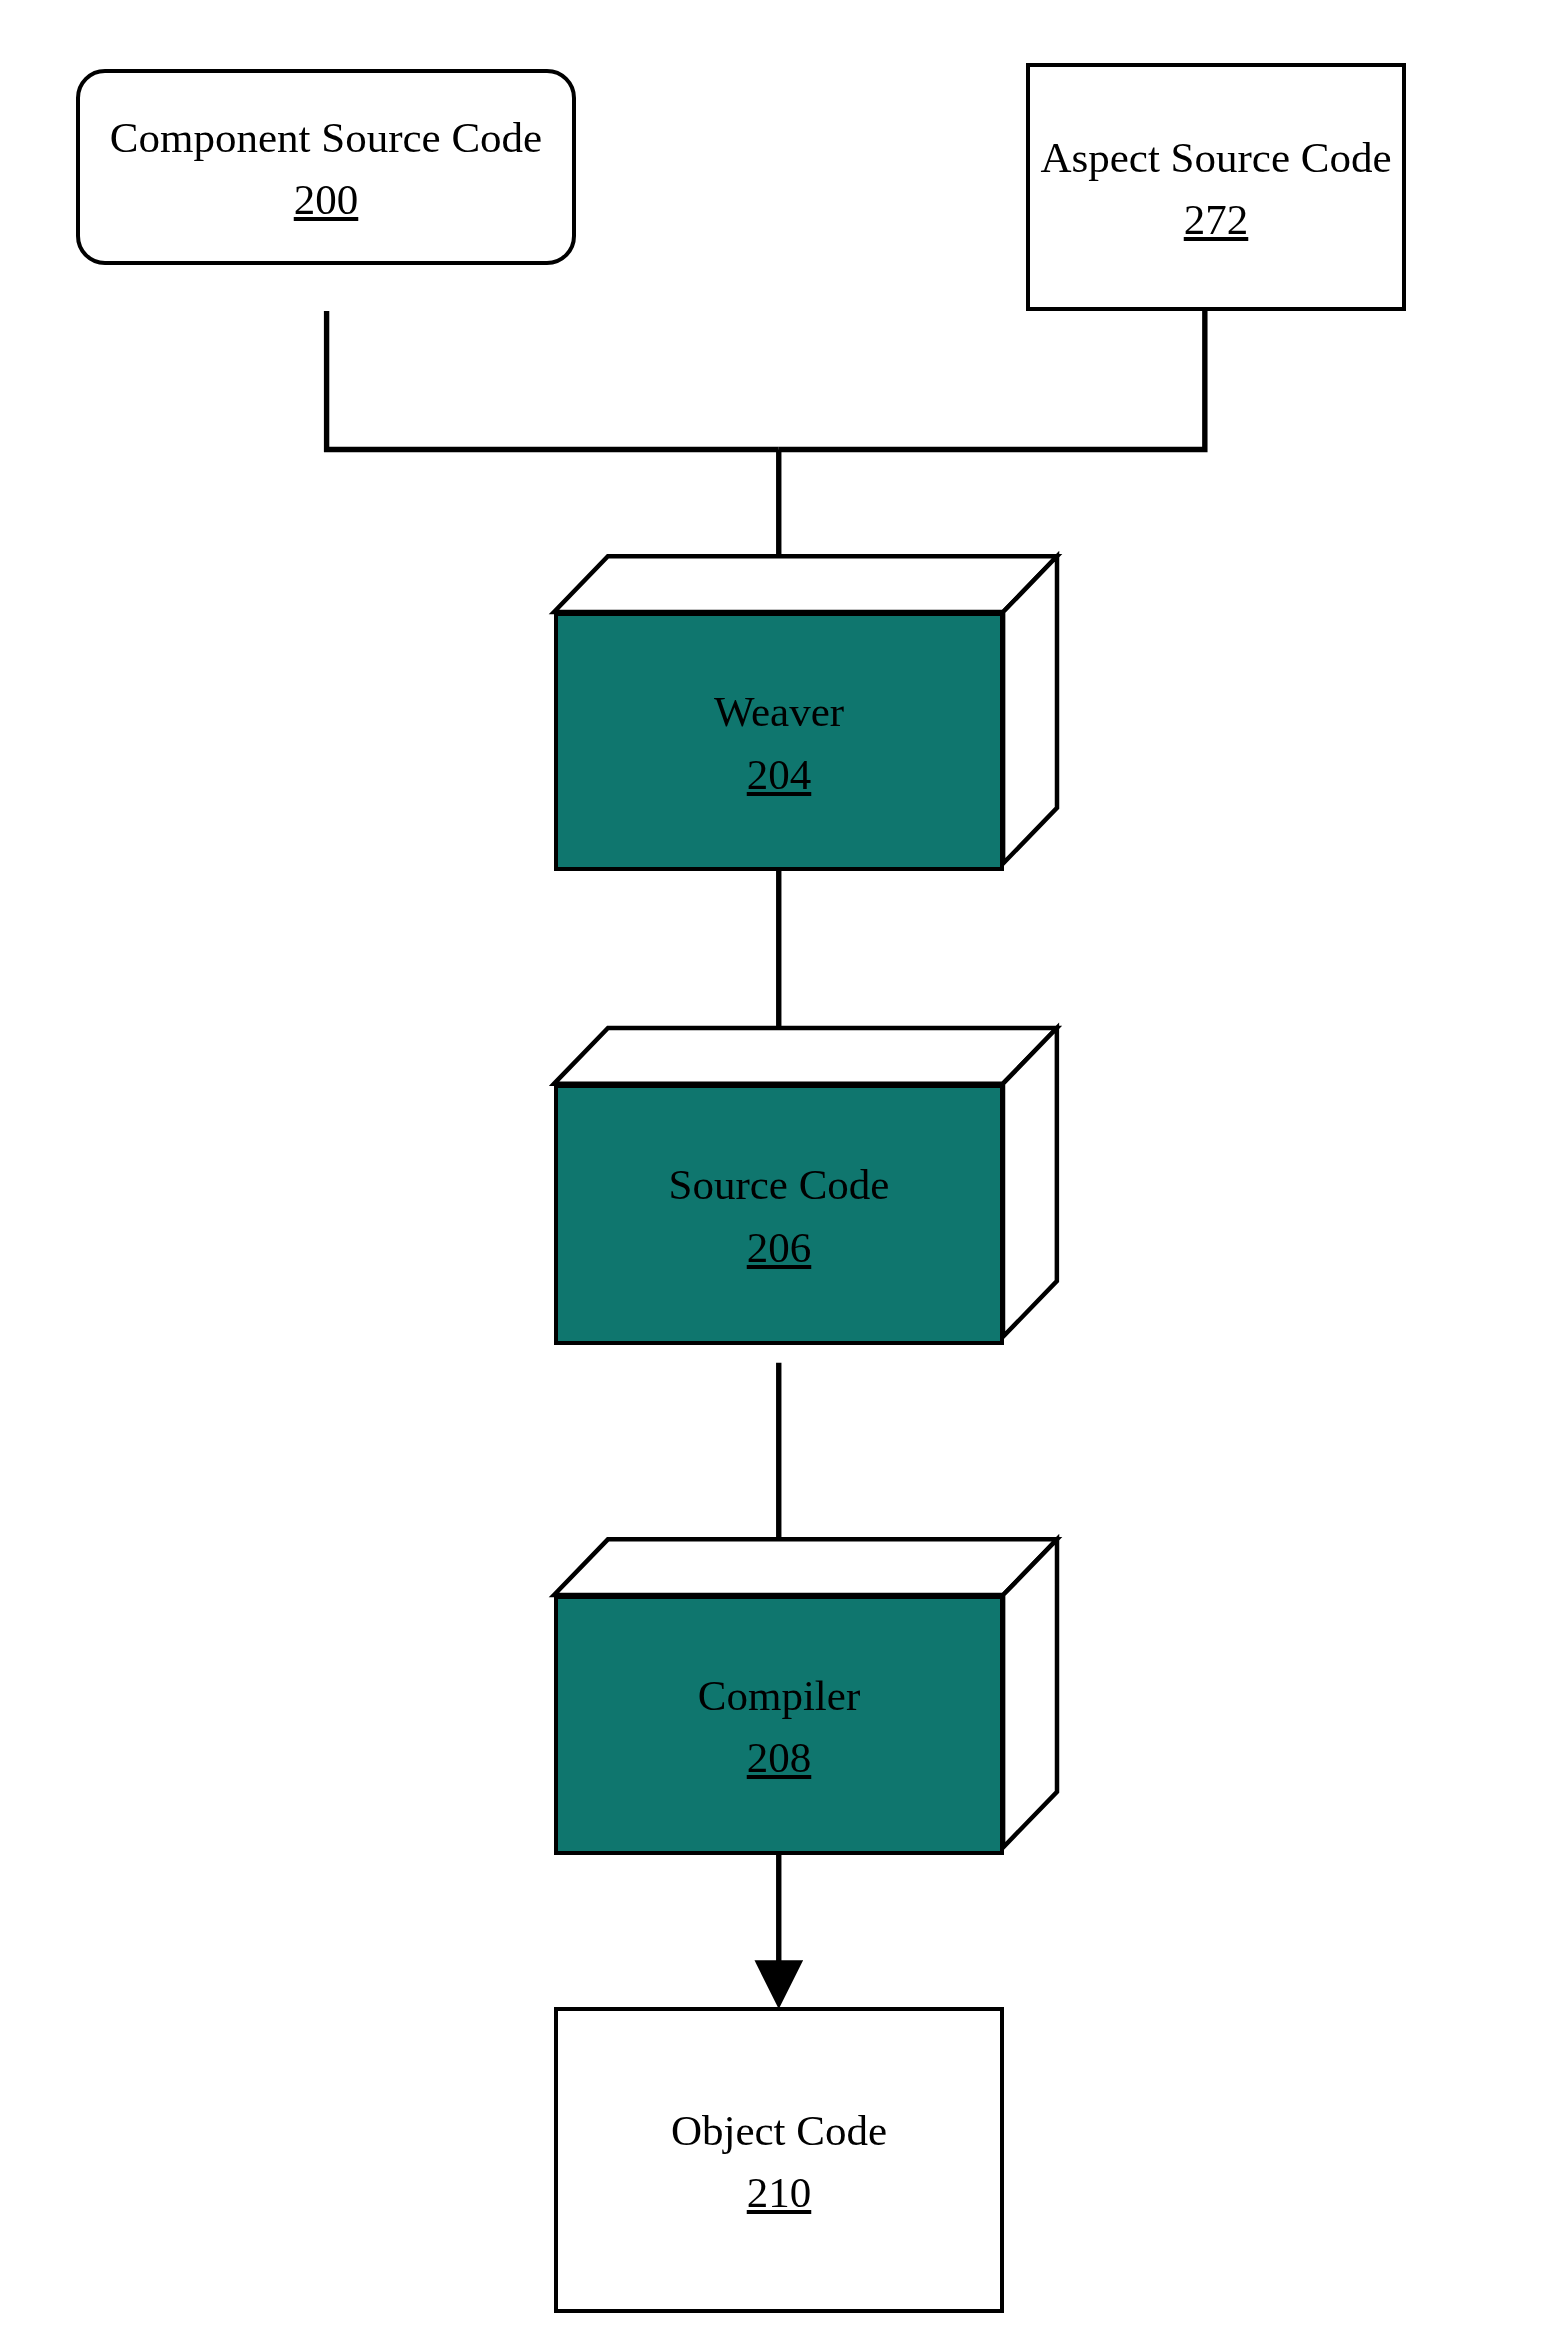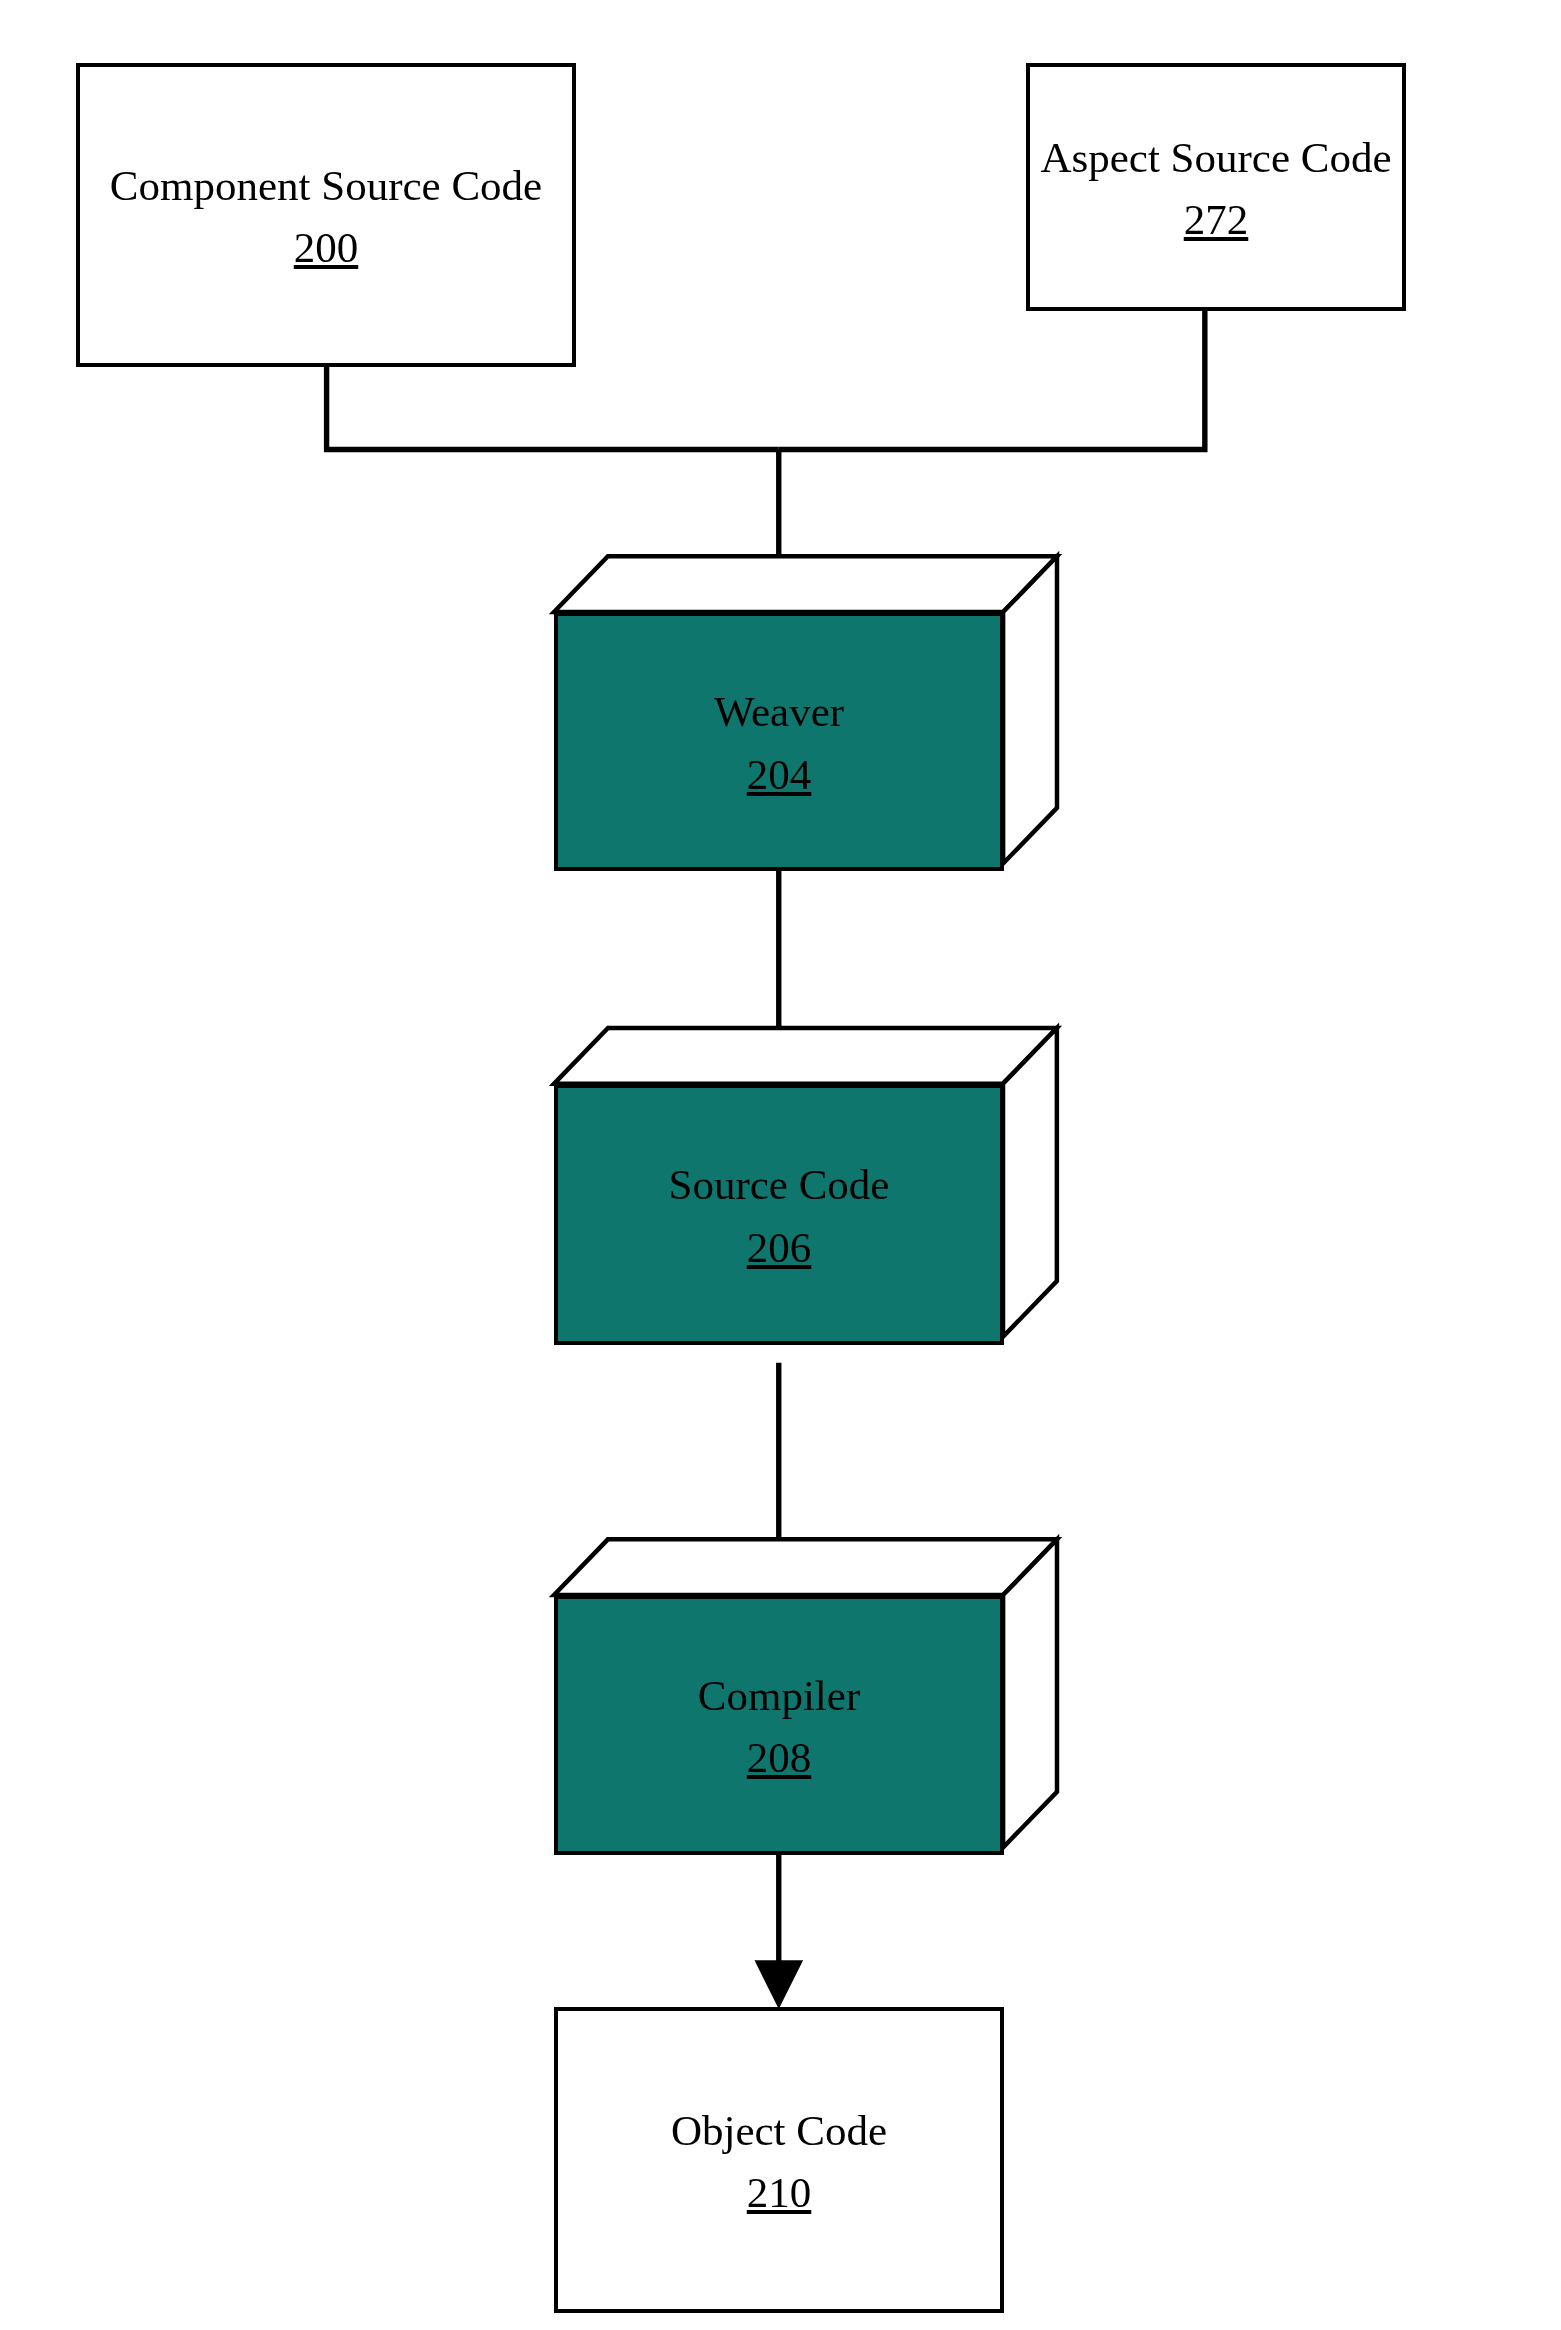--- a/index.html
+++ b/index.html
@@ -85,21 +85,21 @@
 
     <line x1="866" y1="500" x2="866" y2="672" stroke="#000" stroke-width="6" marker-end="url(#arrow)"></line>
 
     <line x1="866" y1="968" x2="866" y2="1218" stroke="#000" stroke-width="6" marker-end="url(#arrow)"></line>
 
     <line x1="866" y1="1516" x2="866" y2="1765" stroke="#000" stroke-width="6" marker-end="url(#arrow)"></line>
 
     <line x1="866" y1="2063" x2="866" y2="2224" stroke="#000" stroke-width="6" marker-end="url(#arrow)"></line>
   </svg>
 
-  <div class="box2d" style="left:76px; top:63px; width:500px; height:304px;">
+  <div class="box2d" style="left:76px; top:69px; width:500px; height:196px;border-radius:29px;">
     <div class="label">Component Source Code</div>
     <div class="idnum">200</div>
   </div>
 
   <div class="box2d" style="left:1026px; top:63px; width:380px; height:248px;">
     <div class="label">Aspect Source Code</div>
     <div class="idnum">272</div>
   </div>
 
   <div class="cuboid" style="left:554px; top:556px; width:503px; height:315px;">

